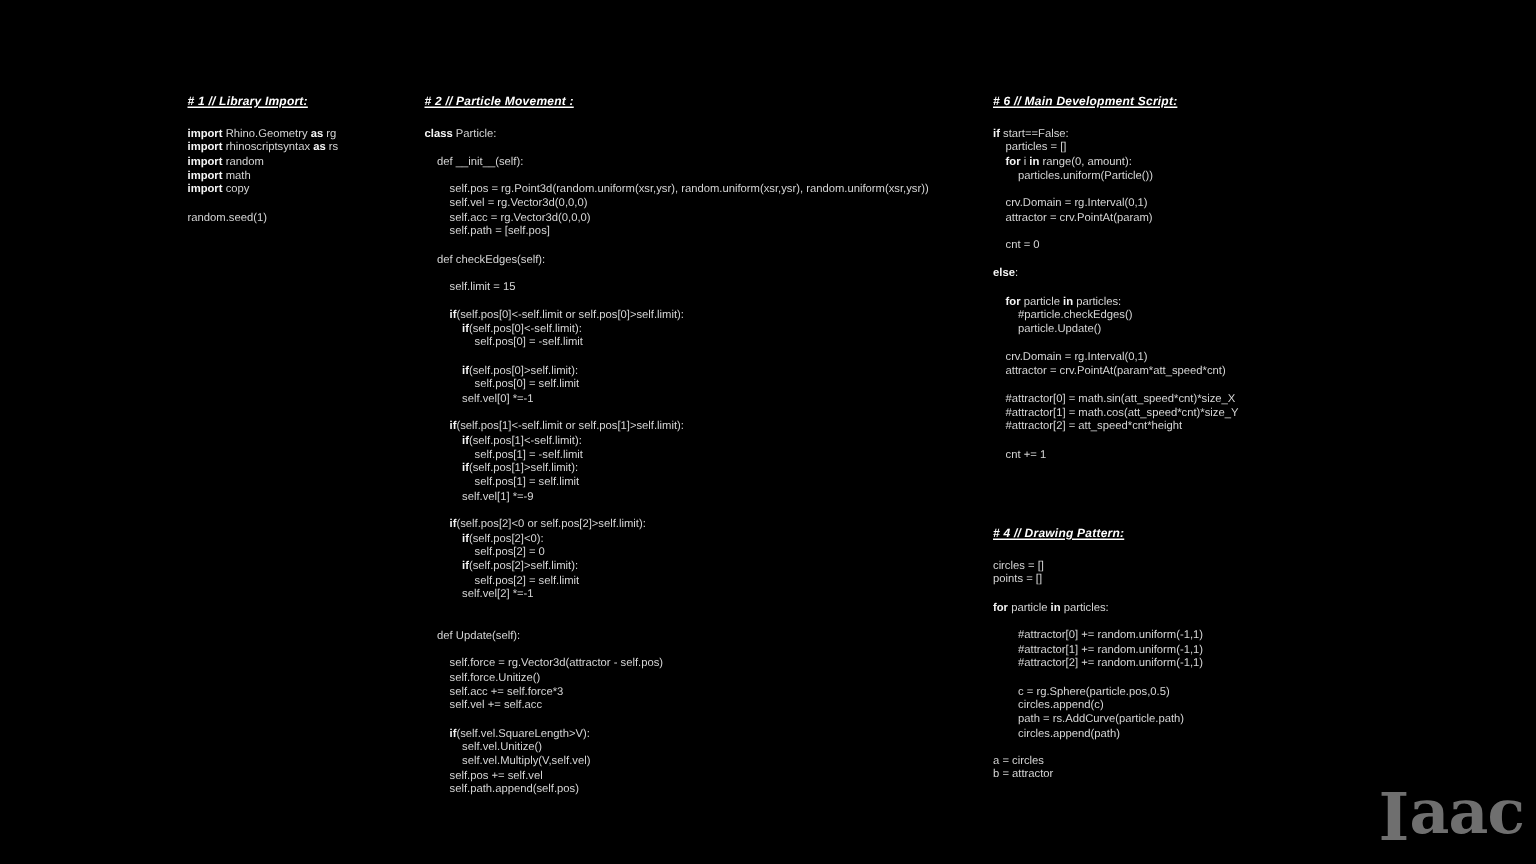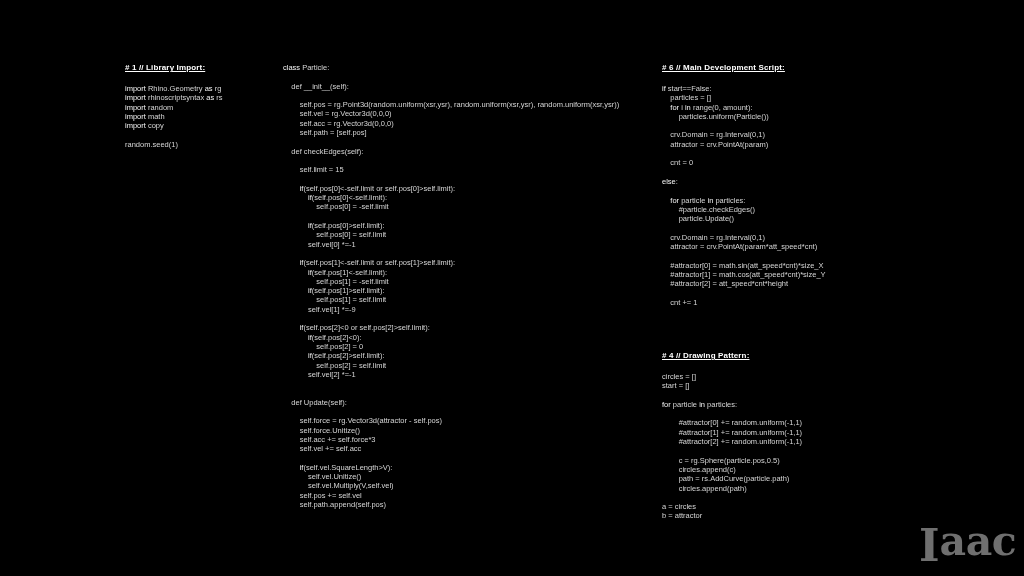--- a/index.html
+++ b/index.html
@@ -7,33 +7,34 @@
     width: 1024px; height: 576px;
     background: #000000;
     overflow: hidden;
     position: relative;
     font-family: "Liberation Sans", sans-serif;
   }
   .section { position: absolute; }
   .heading {
     color: #ffffff;
     font-weight: bold;
+    font-style: italic;
     text-decoration: underline;
     font-size: 8px;
     letter-spacing: 0.15px;
     margin: 0 0 12px 0;
     white-space: pre;
   }
   .code {
     color: #d6d6d6;
     font-size: 7.5px;
     line-height: 9.3px;
     white-space: pre;
   }
-  .code b { color: #f5f5f5; font-weight: normal; }
+  .code b { color: #f5f5f5; font-weight: bold; }
   #sec1 { left: 125px; top: 63px; }
   #sec2 { left: 283px; top: 63px; }
   #sec3 { left: 662px; top: 63px; }
   #sec4 { left: 662px; top: 351px; }
   .logo {
     position: absolute;
     left: 919px; top: 524px;
     color: #6f6f6f;
     font-family: "DejaVu Serif", serif;
     font-weight: bold;
@@ -60,20 +61,21 @@
   <div class="code"><span><b>import</b> Rhino.Geometry <b>as</b> rg</span>
 <span><b>import</b> rhinoscriptsyntax <b>as</b> rs</span>
 <span><b>import</b> random</span>
 <span><b>import</b> math</span>
 <span><b>import</b> copy</span>
 <span></span>
 <span>random.seed(1)</span></div>
 </section>
 
 <section class="section" id="sec2">
+  <div class="heading"># 2 // Particle Movement :</div>
   <div class="code"><span><b>class</b> Particle:</span>
 <span></span>
 <span>    def __init__(self):</span>
 <span></span>
 <span>        self.pos = rg.Point3d(random.uniform(xsr,ysr), random.uniform(xsr,ysr), random.uniform(xsr,ysr))</span>
 <span>        self.vel = rg.Vector3d(0,0,0)</span>
 <span>        self.acc = rg.Vector3d(0,0,0)</span>
 <span>        self.path = [self.pos]</span>
 <span></span>
 <span>    def checkEdges(self):</span>
@@ -141,21 +143,21 @@
 <span>    #attractor[0] = math.sin(att_speed*cnt)*size_X</span>
 <span>    #attractor[1] = math.cos(att_speed*cnt)*size_Y</span>
 <span>    #attractor[2] = att_speed*cnt*height</span>
 <span></span>
 <span>    cnt += 1</span></div>
 </section>
 
 <section class="section" id="sec4">
   <div class="heading"># 4 // Drawing Pattern:</div>
   <div class="code"><span>circles = []</span>
-<span>start = []</span>
+<span>points = []</span>
 <span></span>
 <span><b>for</b> particle <b>in</b> particles:</span>
 <span></span>
 <span>        #attractor[0] += random.uniform(-1,1)</span>
 <span>        #attractor[1] += random.uniform(-1,1)</span>
 <span>        #attractor[2] += random.uniform(-1,1)</span>
 <span></span>
 <span>        c = rg.Sphere(particle.pos,0.5)</span>
 <span>        circles.append(c)</span>
 <span>        path = rs.AddCurve(particle.path)</span>

